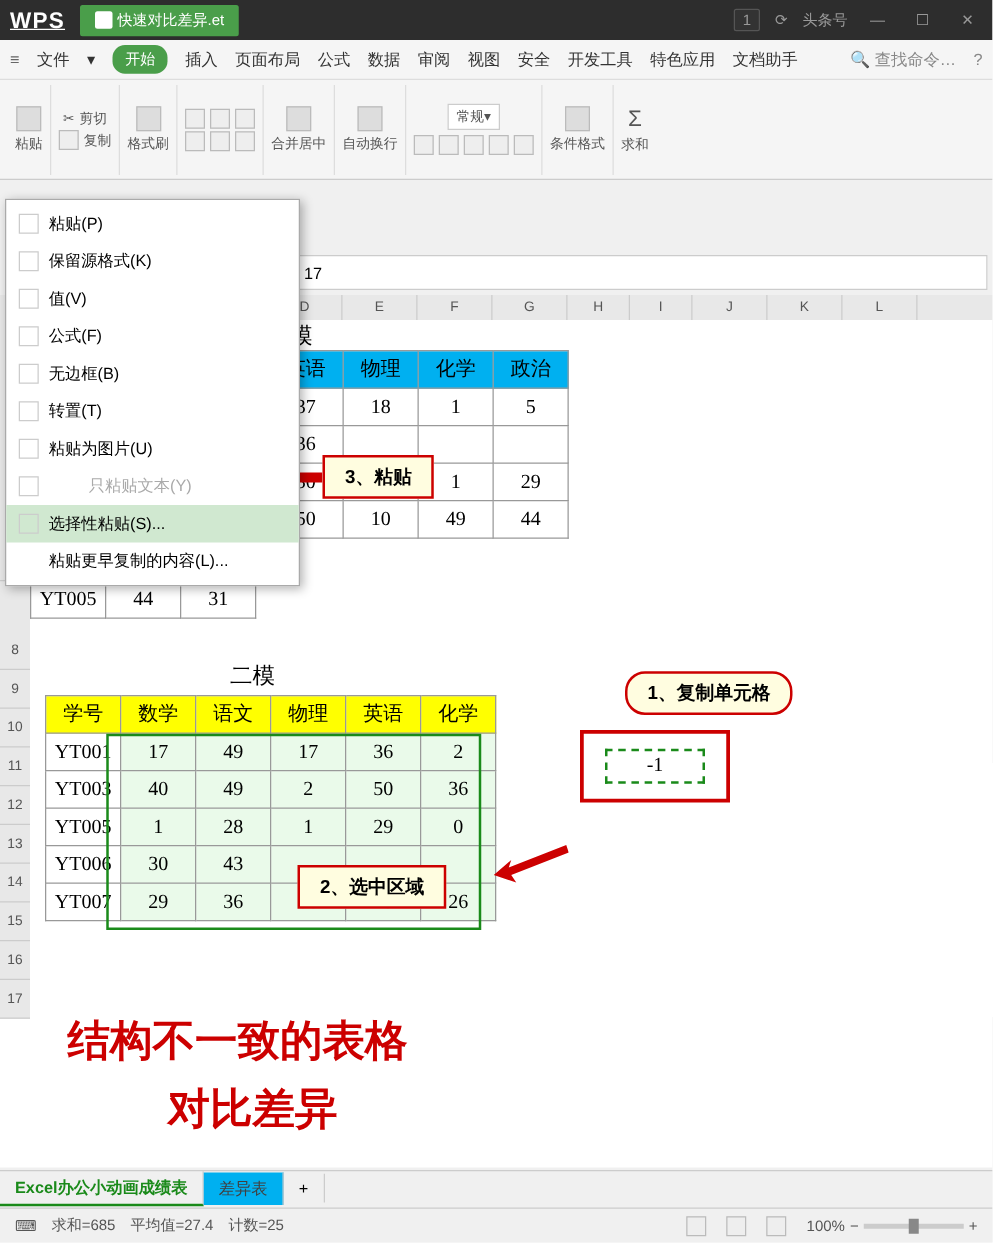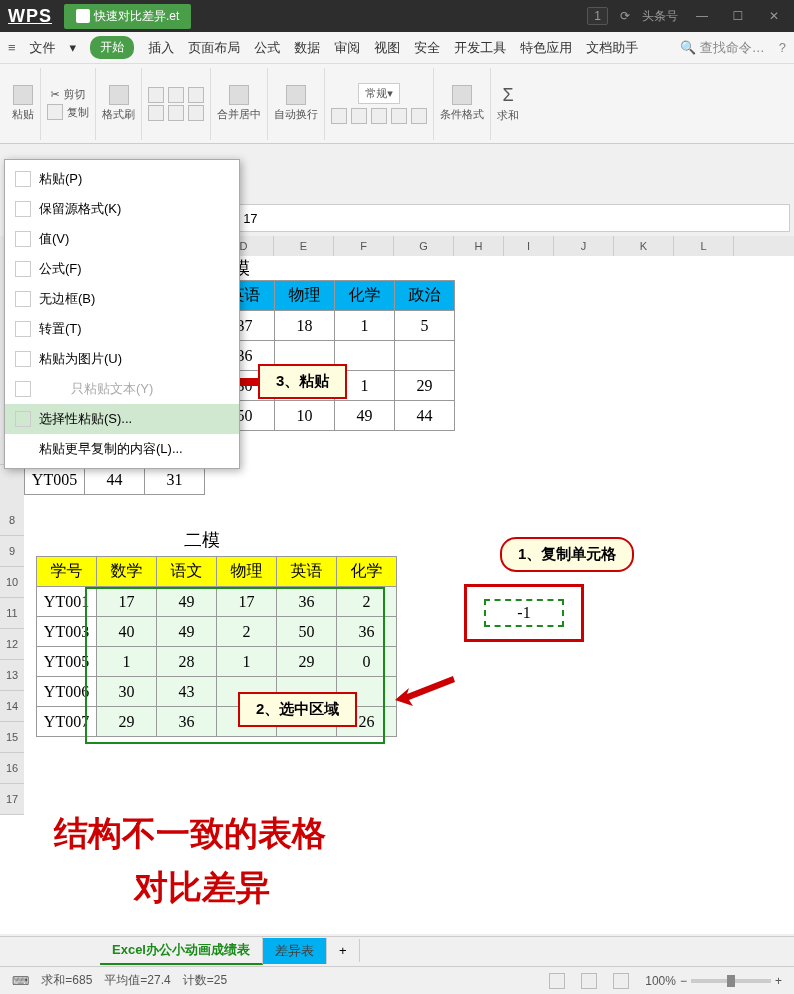--- a/index.html
+++ b/index.html
@@ -61,21 +61,21 @@
 .t2-title { position: absolute; left: 160px; top: 272px; font-family: "Comic Sans MS", cursive; font-size: 18px; }
 .t2-sel { position: absolute; left: 61px; top: 331px; width: 300px; height: 157px; border: 2px solid #1a8a1a; pointer-events: none; }
 
 .callout { position: absolute; background: #fffde0; border: 2px solid #c00; padding: 6px 16px; font-size: 15px; font-weight: bold; color: #000; z-index: 50; }
 
 .copy-cell { position: absolute; left: 440px; top: 328px; width: 120px; height: 58px; border: 3px solid #c00; display: flex; align-items: center; justify-content: center; }
 .copy-dash { border: 2px dashed #1a8a1a; width: 80px; height: 28px; display: flex; align-items: center; justify-content: center; font-family: cursive; font-size: 16px; }
 
 .big-text { position: absolute; left: 30px; top: 550px; font-size: 34px; color: #c00; font-family: "SimSun", serif; font-weight: bold; line-height: 1.6; }
 
-.tabs-bottom { position: absolute; left: 0; bottom: 30px; right: 0; height: 28px; background: #f0f0f0; display: flex; align-items: center; padding-left: 100px; font-size: 13px; border-top: 1px solid #ccc; }
+.tabs-bottom { position: absolute; left: 0; bottom: 30px; right: 0; height: 28px; background: #f0f0f0; display: flex; align-items: center; font-size: 13px; border-top: 1px solid #ccc; }
 .sheet-tab { padding: 4px 12px; border-right: 1px solid #ccc; }
 .sheet-tab.active { color: #1a8a1a; font-weight: bold; border-bottom: 2px solid #1a8a1a; }
 .sheet-tab.blue { background: #00b0f0; color: #404040; }
 
 .statusbar { position: absolute; left: 0; bottom: 0; right: 0; height: 28px; background: #f0f0f0; display: flex; align-items: center; padding: 0 12px; font-size: 12px; color: #555; border-top: 1px solid #ccc; gap: 12px; }
 .status-right { margin-left: auto; display: flex; gap: 16px; align-items: center; }
 .zoom-ctrl { display: flex; align-items: center; gap: 4px; }
 .zoom-slider { width: 80px; height: 4px; background: #ccc; position: relative; }
 .zoom-thumb { width: 8px; height: 12px; background: #888; position: absolute; left: 36px; top: -4px; }
 

